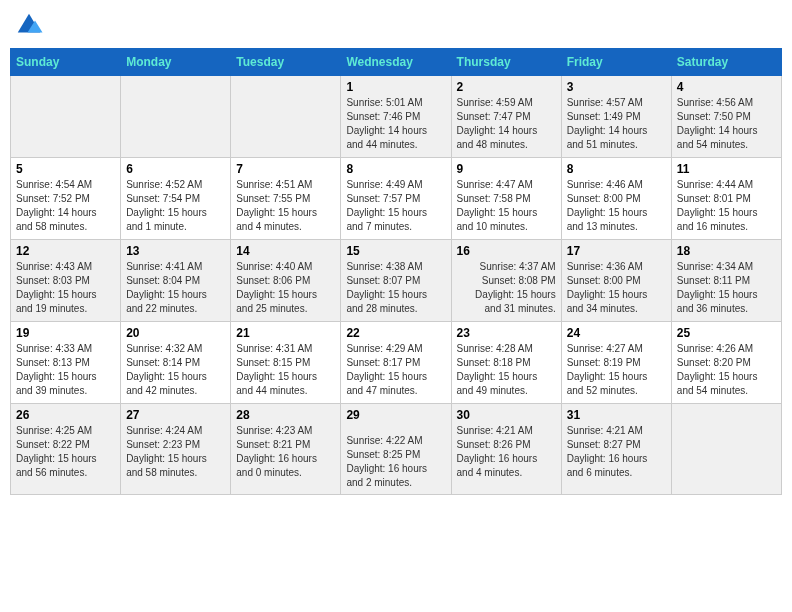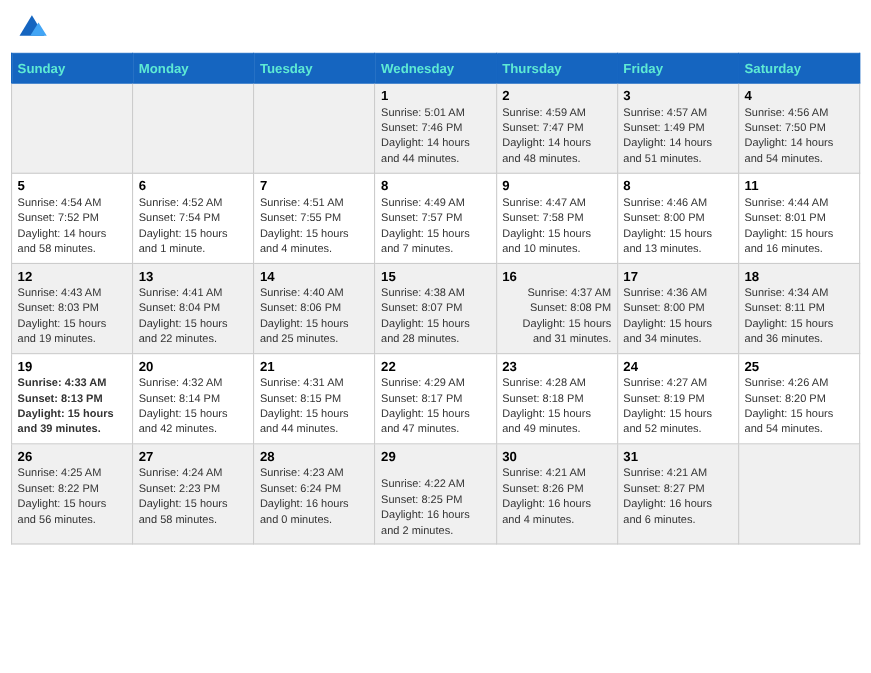--- a/index.html
+++ b/index.html
@@ -250,21 +250,21 @@
           <div class="day-num">18</div>
           <div class="day-info" style="white-space: pre-line;">Sunrise: 4:34 AM
 Sunset: 8:11 PM
 Daylight: 15 hours
 and 36 minutes.</div>
         </td>
       </tr>
       <tr>
         <td>
           <div class="day-num">19</div>
-          <div class="day-info" style="white-space: pre-line; font-weight: bold;">Sunrise: 4:33 AM
+          <div class="day-info" style="white-space: pre-line;">Sunrise: 4:33 AM
 Sunset: 8:13 PM
 Daylight: 15 hours
 and 39 minutes.</div>
         </td>
         <td>
           <div class="day-num">20</div>
           <div class="day-info" style="white-space: pre-line;">Sunrise: 4:32 AM
 Sunset: 8:14 PM
 Daylight: 15 hours
 and 42 minutes.</div>
@@ -316,21 +316,21 @@
         <td>
           <div class="day-num">27</div>
           <div class="day-info" style="white-space: pre-line;">Sunrise: 4:24 AM
 Sunset: 2:23 PM
 Daylight: 15 hours
 and 58 minutes.</div>
         </td>
         <td>
           <div class="day-num">28</div>
           <div class="day-info" style="white-space: pre-line;">Sunrise: 4:23 AM
-Sunset: 6:24 PM
+Sunset: 8:21 PM
 Daylight: 16 hours
 and 0 minutes.</div>
         </td>
         <td>
           <div class="day-num">29</div>
           <div class="day-info" style="white-space: pre-line; margin-top: 12px;">Sunrise: 4:22 AM
 Sunset: 8:25 PM
 Daylight: 16 hours
 and 2 minutes.</div>
         </td>

